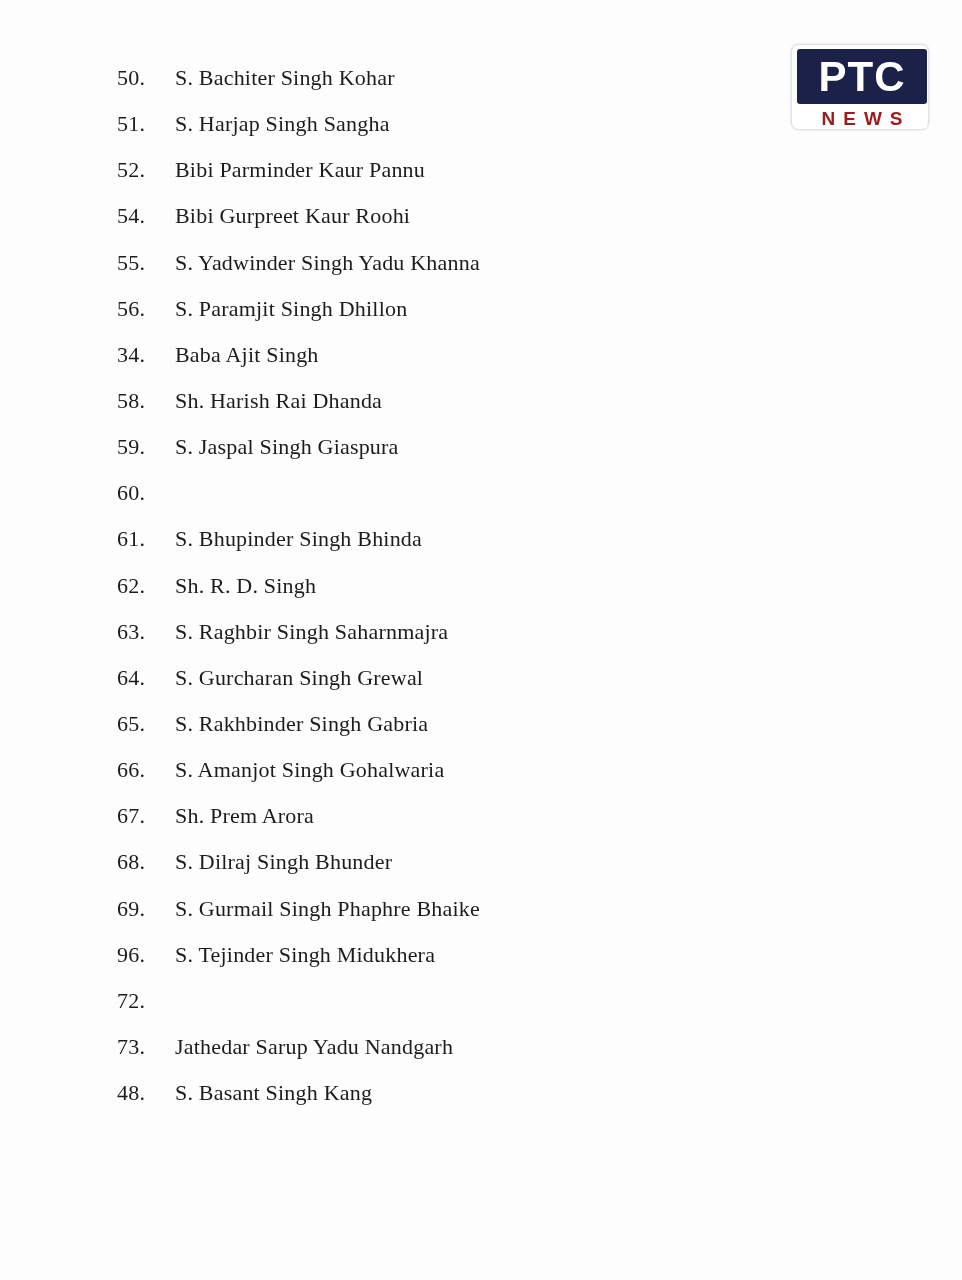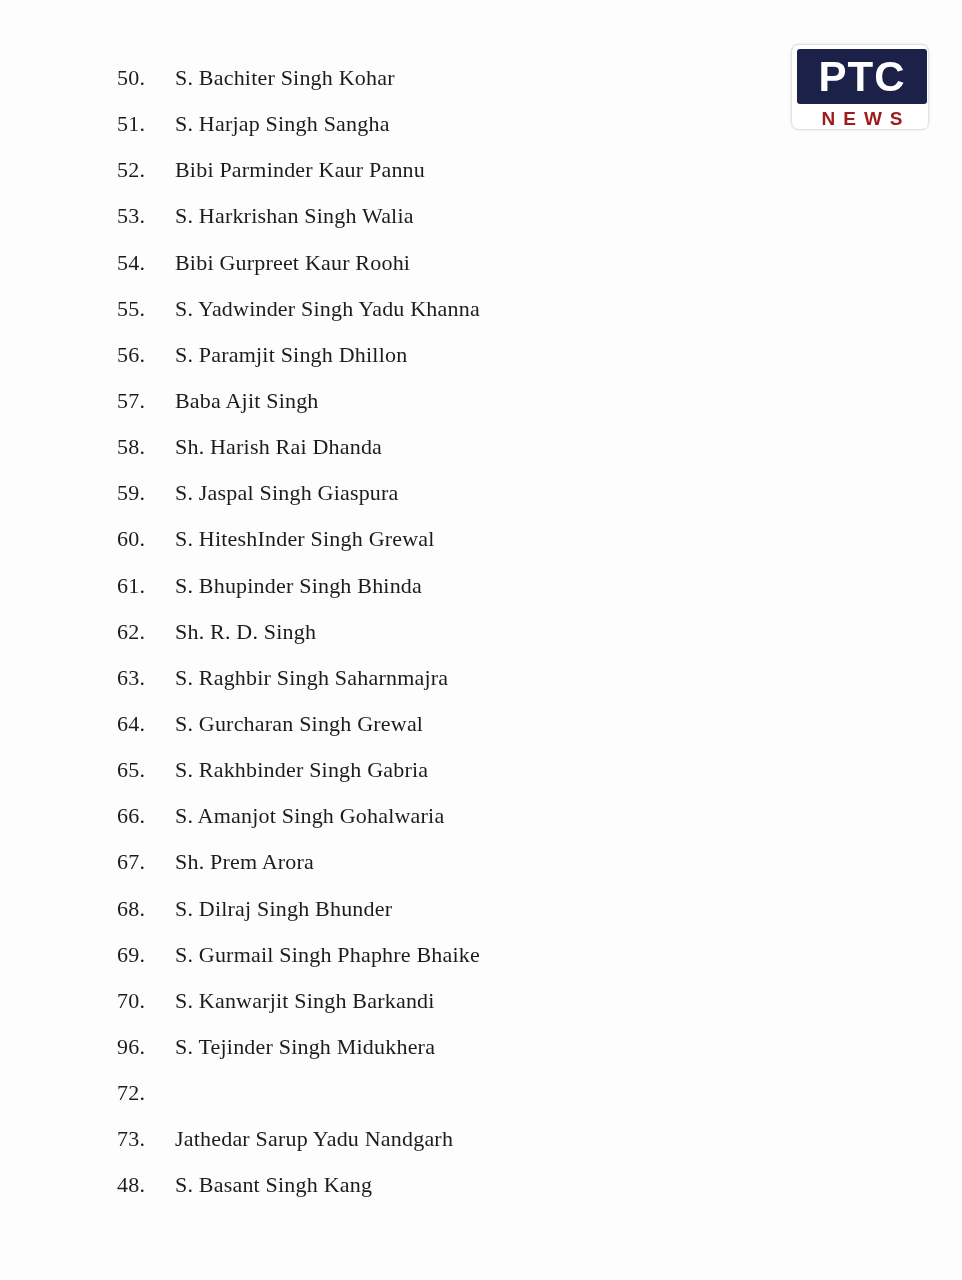--- a/index.html
+++ b/index.html
@@ -110,58 +110,53 @@
     <div class="row">
       <span class="num">51.</span>
       <span class="name">S. Harjap Singh Sangha</span>
     </div>
 
     <div class="row">
       <span class="num">52.</span>
       <span class="name">Bibi Parminder Kaur Pannu</span>
     </div>
 
-    <div class="row">
-      <span class="num">53.</span>
-      <span class="name">S. Harkrishan Singh Walia</span>
-    </div>
 
     <div class="row">
       <span class="num">54.</span>
       <span class="name">Bibi Gurpreet Kaur Roohi</span>
     </div>
 
     <div class="row">
       <span class="num">55.</span>
       <span class="name">S. Yadwinder Singh Yadu Khanna</span>
     </div>
 
     <div class="row">
       <span class="num">56.</span>
       <span class="name">S. Paramjit Singh Dhillon</span>
     </div>
 
     <div class="row">
-      <span class="num">57.</span>
+      <span class="num">34.</span>
       <span class="name">Baba Ajit Singh</span>
     </div>
 
     <div class="row">
       <span class="num">58.</span>
       <span class="name">Sh. Harish Rai Dhanda</span>
     </div>
 
     <div class="row">
       <span class="num">59.</span>
       <span class="name">S. Jaspal Singh Giaspura</span>
     </div>
 
     <div class="row">
       <span class="num">60.</span>
-      <span class="name">S. HiteshInder Singh Grewal</span>
     </div>
 
     <div class="row">
       <span class="num">61.</span>
       <span class="name">S. Bhupinder Singh Bhinda</span>
     </div>
 
     <div class="row">
       <span class="num">62.</span>
       <span class="name">Sh. R. D. Singh</span>
@@ -195,24 +190,20 @@
     <div class="row">
       <span class="num">68.</span>
       <span class="name">S. Dilraj Singh Bhunder</span>
     </div>
 
     <div class="row">
       <span class="num">69.</span>
       <span class="name">S. Gurmail Singh Phaphre Bhaike</span>
     </div>
 
-    <div class="row">
-      <span class="num">70.</span>
-      <span class="name">S. Kanwarjit Singh Barkandi</span>
-    </div>
 
     <div class="row">
       <span class="num">96.</span>
       <span class="name">S. Tejinder Singh Midukhera</span>
     </div>
 
     <div class="row">
       <span class="num">72.</span>
     </div>
 

